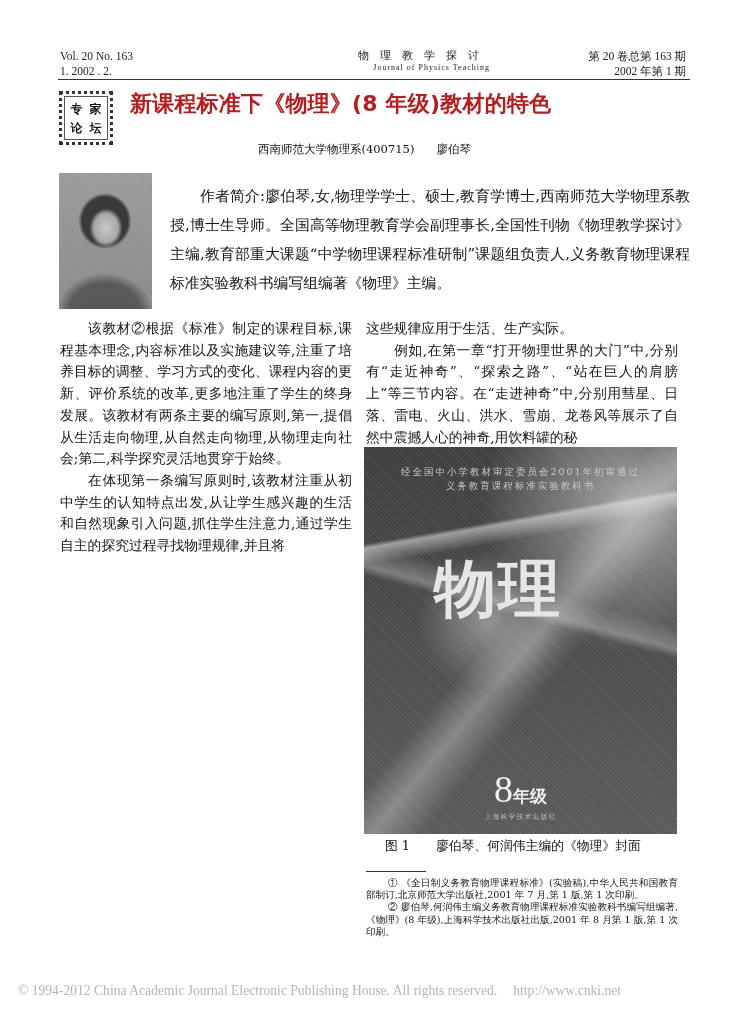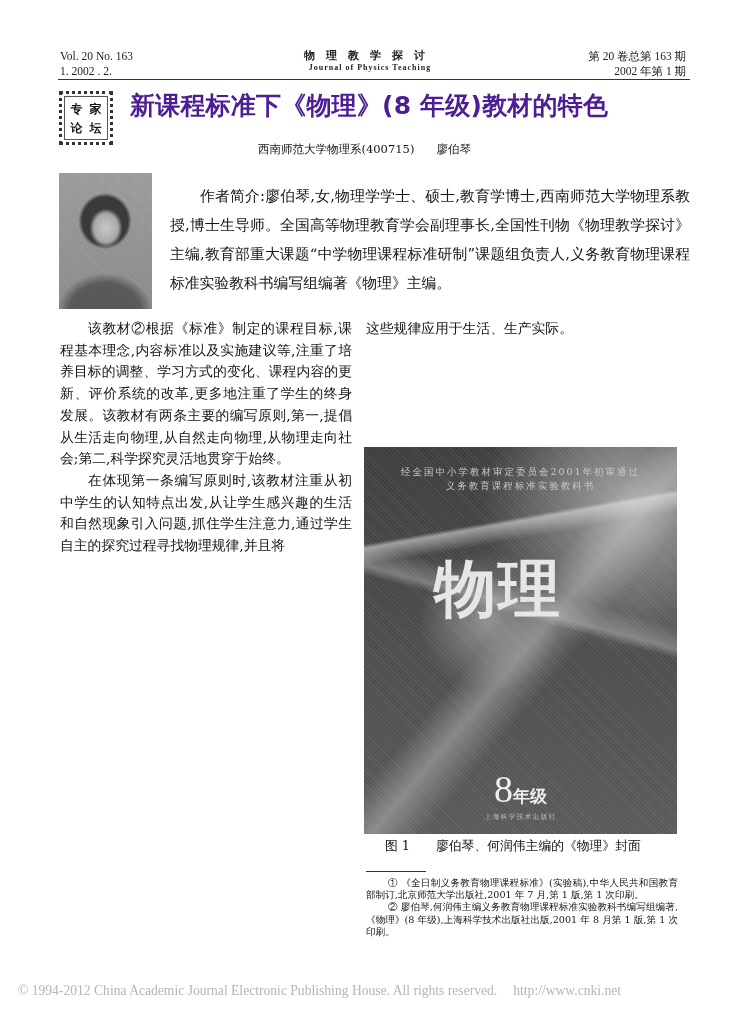--- a/index.html
+++ b/index.html
@@ -4,32 +4,32 @@
 <style>
   html, body { margin:0; padding:0; background:#ffffff; }
   body { width:741px; height:1024px; position:relative; overflow:hidden;
          font-family:"DejaVu Serif", "Liberation Serif", serif; color:#141414; }
   .abs { position:absolute; }
 
   
   .hdr-l, .hdr-r { font-size:11.5px; line-height:15px; font-family:"Liberation Serif", serif; color:#222; }
   .hdr-l { left:60px; top:49px; }
   .hdr-r { right:55px; top:49px; text-align:right; }
-  .hdr-c { left:250px; width:240px; top:49px; text-align:center; color:#222;font-weight:bold; }
+  .hdr-c { left:250px; width:240px; top:49px; text-align:right; color:#222; }
   .hdr-c .cn { font-size:11px; letter-spacing:11px; line-height:14px; }
   .hdr-c .en { font-size:8px; font-family:"Liberation Serif", serif; line-height:10px; letter-spacing:1px; }
   .hdr-rule { left:58px; top:79px; width:632px; height:1px; background:#333; }
 
   
   .badge { left:59px; top:91px; width:54px; height:54px; border:3px dotted #333; box-sizing:border-box;
            outline:1px solid #555; outline-offset:-6px; display:grid; grid-template-columns:1fr 1fr;
            grid-template-rows:1fr 1fr; padding:6px 5px; font-size:12px; font-weight:bold; text-align:center; line-height:19px; }
 
-  .title { left:130px; top:89px; font-size:25px; font-family:"DejaVu Sans", sans-serif; font-weight:bold;
-           letter-spacing:0.2px; white-space:nowrap; color:#4c1d95; }
+  .title { left:130px; top:89px; font-size:22px; font-family:"DejaVu Sans", sans-serif; font-weight:bold;
+           letter-spacing:0.2px; white-space:nowrap; color:#b91c1c; }
   .affil { left:258px; top:142px; font-size:11.5px; white-space:nowrap;text-align:right; }
   .affil .author { margin-left:22px; }
 
   
   .portrait { left:59px; top:173px; width:93px; height:136px; background:#777;
     background-image:
       radial-gradient(ellipse 22px 26px at 47px 55px, #c8c8c8 0%, #a8a8a8 55%, transparent 75%),
       radial-gradient(ellipse 38px 40px at 46px 48px, #3a3a3a 0%, #3a3a3a 60%, transparent 70%),
       radial-gradient(ellipse 60px 50px at 46px 140px, #555 0%, #5a5a5a 60%, transparent 80%),
       repeating-linear-gradient(45deg, rgba(255,255,255,0.08) 0 1px, transparent 1px 3px),
@@ -107,20 +107,21 @@
   <p>作者简介:廖伯琴,女,物理学学士、硕士,教育学博士,西南师范大学物理系教授,博士生导师。全国高等物理教育学会副理事长,全国性刊物《物理教学探讨》主编,教育部重大课题“中学物理课程标准研制”课题组负责人,义务教育物理课程标准实验教科书编写组编著《物理》主编。</p>
 </div>
 
 <div class="abs col col-left">
   <p>该教材②根据《标准》制定的课程目标,课程基本理念,内容标准以及实施建议等,注重了培养目标的调整、学习方式的变化、课程内容的更新、评价系统的改革,更多地注重了学生的终身发展。该教材有两条主要的编写原则,第一,提倡从生活走向物理,从自然走向物理,从物理走向社会;第二,科学探究灵活地贯穿于始终。</p>
   <p>在体现第一条编写原则时,该教材注重从初中学生的认知特点出发,从让学生感兴趣的生活和自然现象引入问题,抓住学生注意力,通过学生自主的探究过程寻找物理规律,并且将</p>
 </div>
 
 <div class="abs col col-right-top">
   <p class="noindent">这些规律应用于生活、生产实际。</p>
+  <p>例如,在第一章“打开物理世界的大门”中,分别有“走近神奇”、“探索之路”、“站在巨人的肩膀上”等三节内容。在“走进神奇”中,分别用彗星、日落、雷电、火山、洪水、雪崩、龙卷风等展示了自然中震撼人心的神奇,用饮料罐的秘</p>
 </div>
 
 <div class="abs cover">
   <div class="cover-top">
     <div>经全国中小学教材审定委员会2001年初审通过</div>
     <div>义务教育课程标准实验教科书</div>
   </div>
   <div class="cover-title">物理</div>
   <div class="cover-grade">
     <span class="num">8</span><span class="suf">年级</span>

